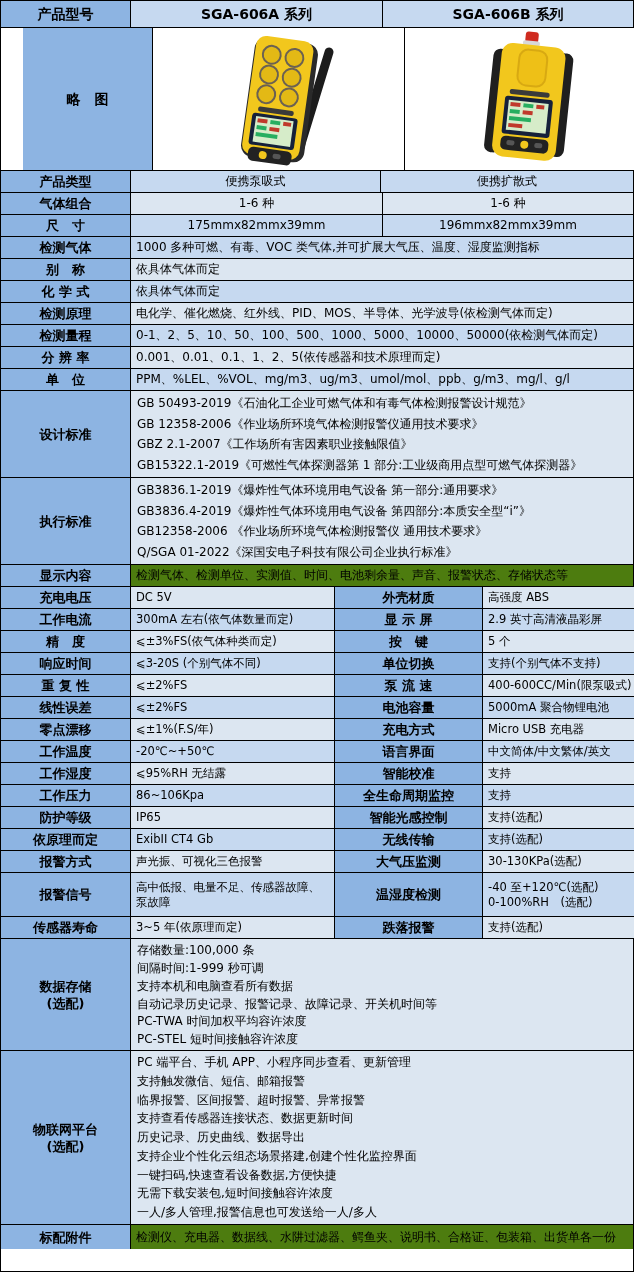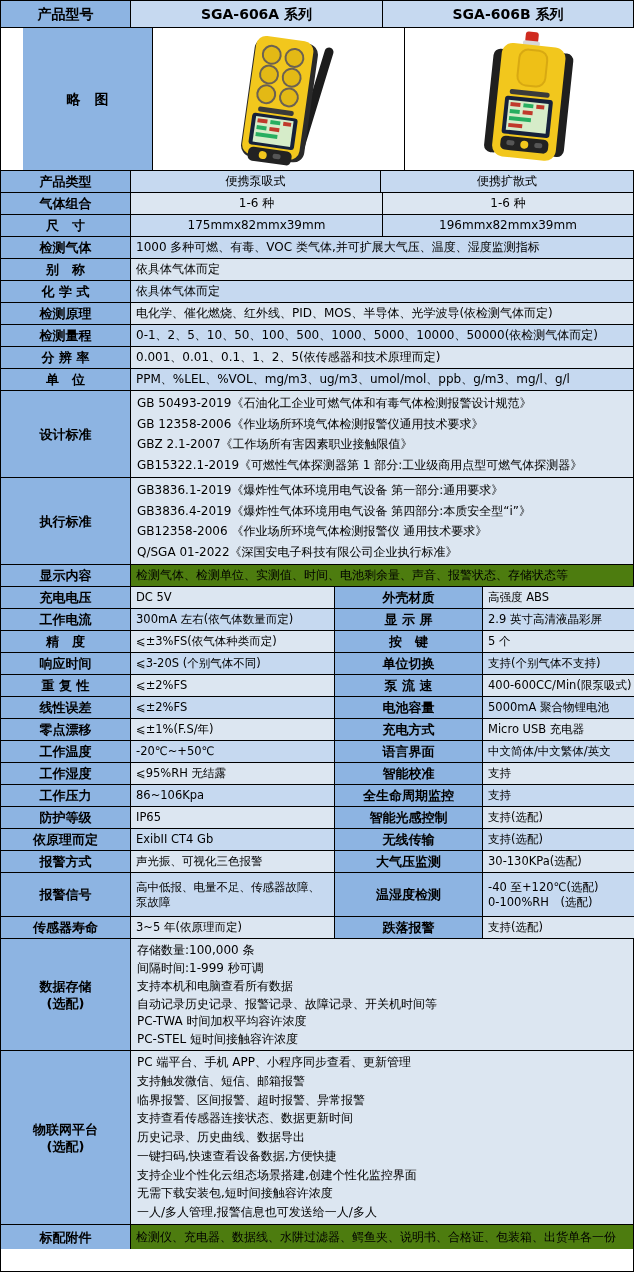--- a/index.html
+++ b/index.html
@@ -341,22 +341,22 @@
     <div class="row h174">
       <div class="cell c-label lbl">物联网平台
 (选配)</div>
       <div class="cell c-full sec lh19">
 
       <div class="line">PC 端平台、手机 APP、小程序同步查看、更新管理</div>
           <div class="line">支持触发微信、短信、邮箱报警</div>
           <div class="line">临界报警、区间报警、超时报警、异常报警</div>
           <div class="line">支持查看传感器连接状态、数据更新时间</div>
           <div class="line">历史记录、历史曲线、数据导出</div>
+          <div class="line">支持企业个性化云组态场景搭建,创建个性化监控界面</div>
           <div class="line">一键扫码,快速查看设备数据,方便快捷</div>
-          <div class="line">支持企业个性化云组态场景搭建,创建个性化监控界面</div>
           <div class="line">无需下载安装包,短时间接触容许浓度</div>
           <div class="line">一人/多人管理,报警信息也可发送给一人/多人</div>
         </div>
     </div>
 
     <div class="row h24 last">
       <div class="cell c-label lbl">标配附件</div>
       <div class="cell c-full val left bg-light">检测仪、充电器、数据线、水阱过滤器、鳄鱼夹、说明书、合格证、包装箱、出货单各一份</div>
     </div>
 

